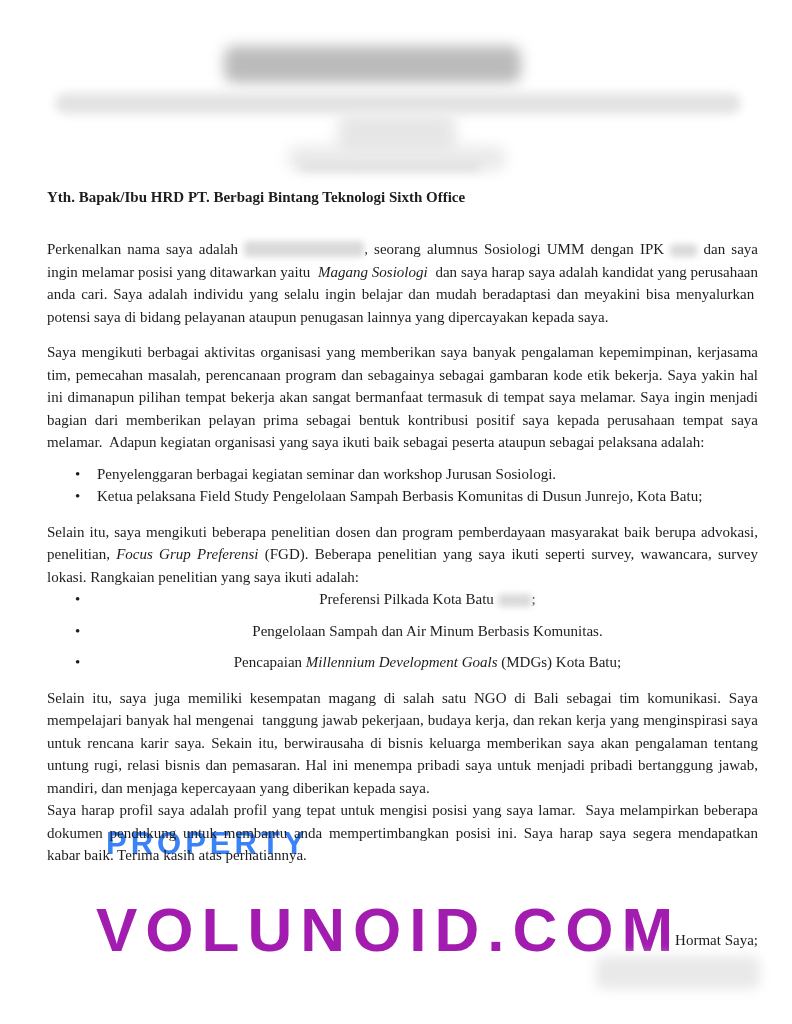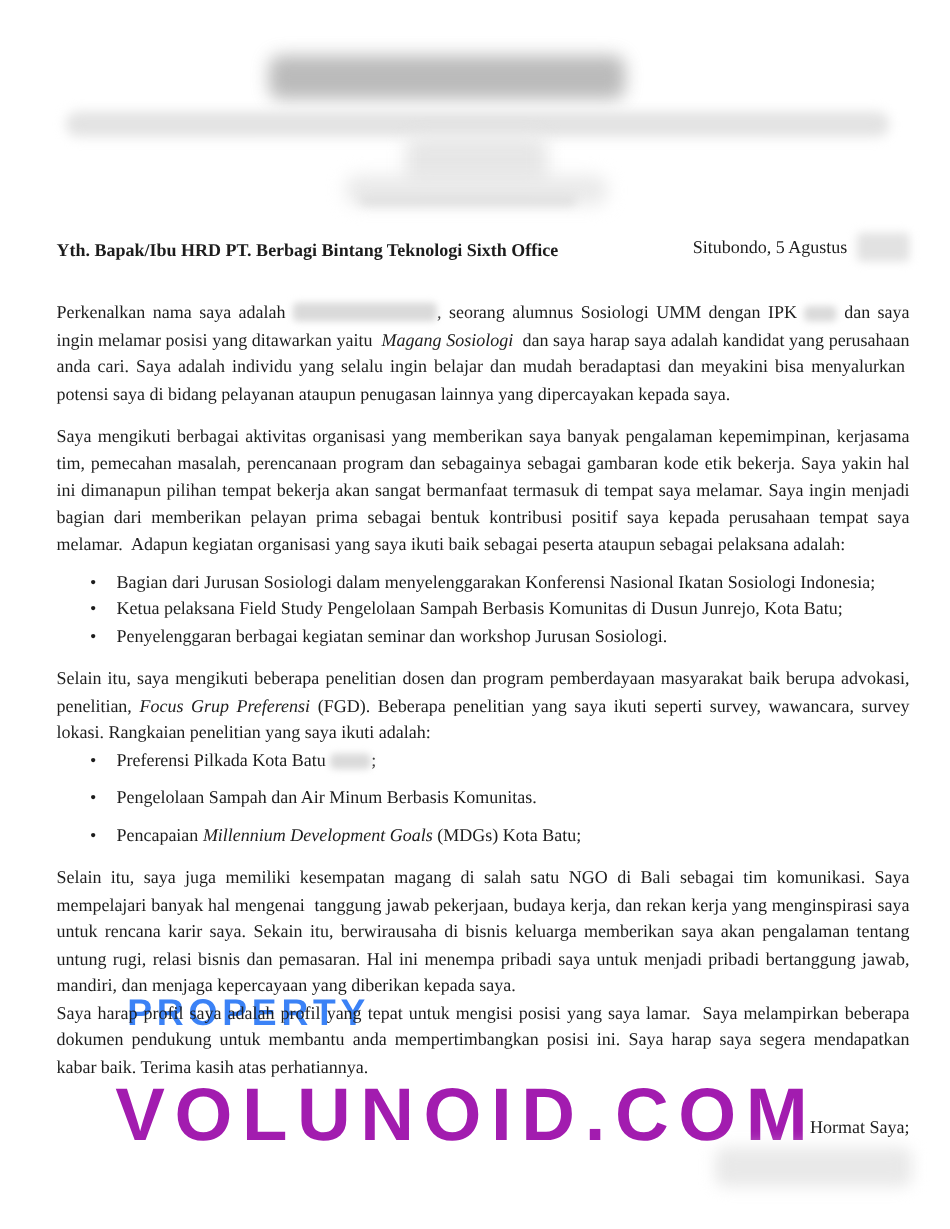--- a/index.html
+++ b/index.html
@@ -17,32 +17,32 @@
   .hb1 { left:224px; top:46px;  width:297px; height:37px; background:#979797; filter:blur(7px); opacity:.65; }
   .hb2 { left:55px;  top:93px;  width:686px; height:21px; background:#e3e3e3; filter:blur(5px); }
   .hb3 { left:338px; top:113px; width:118px; height:46px; background:#e7e7e7; filter:blur(7px); }
   .hb4 { left:288px; top:146px; width:218px; height:25px; background:#eaeaea; filter:blur(7px); }
   .hb5 { left:300px; top:163px; width:180px; height:8px;  background:#dfdfdf; filter:blur(4px); }
   .sig-blur { position:absolute; left:596px; top:956px; width:164px; height:33px; background:#e9e9e9; filter:blur(6px); border-radius:8px; z-index:0; }
   
   .redact { display:inline-block; background:#dadada; filter:blur(3px); border-radius:4px; vertical-align:-3px; }
   .date-redact { width:44px; height:24px; background:#e2e2e2; filter:blur(4px); margin-left:8px; vertical-align:-7px; }
   
-  .content { position:absolute; left:47px; top:12px; width:711px; z-index:1; }
+  .content { position:absolute; left:47px; top:0; width:711px; z-index:1; }
   .addr-row { position:relative; margin-top:186px; }
   .recipient { font-weight:bold; font-size:15px; line-height:22px; max-width:480px; }
   .dateline { position:absolute; right:0; top:-4px; font-size:15px; }
   .para { font-size:15px; line-height:22.5px; text-align:justify; }
   .p1 { margin-top:30px; }
   .pgap { margin-top:13px; }
   ul.blist { list-style:none; margin-top:9px; }
   ul.blist li { position:relative; padding-left:50px; font-size:15px; line-height:22.5px; }
   ul.blist li::before { content:"\2022"; position:absolute; left:28px; top:0; font-size:15px; }
   ul.blist.loose { margin-top:0; }
-  ul.blist.loose li { margin-bottom:9px; }
+  ul.blist.loose li { margin-bottom:9px;text-align:center; }
   em { font-style:italic;margin-top:24px; }
   .closing { position:absolute; right:34px; top:932px; font-size:15px; z-index:1; }
 </style>
 </head>
 <body>
 
 <div class="page">
 
   <div class="wm wm-property">PROPERTY</div>
   <div class="wm wm-main">VOLUNOID.COM</div>
@@ -51,31 +51,27 @@
   <div class="hdr-blur hb2"></div>
   <div class="hdr-blur hb3"></div>
   <div class="hdr-blur hb4"></div>
   <div class="hdr-blur hb5"></div>
 
   <div class="content">
     <div class="addr-row">
       <div class="recipient">
         <div>Yth. Bapak/Ibu HRD PT. Berbagi  Bintang Teknologi Sixth Office</div>
       </div>
-      <div class="dateline">
-        <span>Situbondo, 5 Agustus</span><span class="redact date-redact"></span>
-      </div>
     </div>
     <div id="letter-body">
         <p class="para p1"><span>Perkenalkan nama saya adalah </span><span class="redact" style="width: 120px; height: 16px;"></span><span>, seorang alumnus Sosiologi UMM dengan IPK </span><span class="redact" style="width: 27px; height: 13px;"></span><span> dan saya ingin melamar posisi yang ditawarkan yaitu&nbsp; </span><em>Magang Sosiologi</em><span>&nbsp; dan saya harap saya adalah kandidat yang perusahaan anda cari. Saya adalah individu yang selalu ingin belajar dan mudah beradaptasi dan meyakini bisa menyalurkan&nbsp; potensi saya di bidang pelayanan ataupun penugasan lainnya yang dipercayakan kepada saya.</span></p>
         <p class="para pgap"><span>Saya mengikuti berbagai aktivitas organisasi yang memberikan saya banyak pengalaman kepemimpinan, kerjasama tim, pemecahan masalah, perencanaan program dan sebagainya sebagai gambaran kode etik bekerja. Saya yakin hal ini dimanapun pilihan tempat bekerja akan sangat bermanfaat termasuk di tempat saya melamar. Saya ingin menjadi bagian dari memberikan pelayan prima sebagai bentuk kontribusi positif saya kepada perusahaan tempat saya melamar.&nbsp; Adapun kegiatan organisasi yang saya ikuti baik sebagai peserta ataupun sebagai pelaksana adalah:</span></p>
         <ul class="blist tight">
-          <li><span>Bagian dari Jurusan Sosiologi dalam menyelenggarakan Konferensi Nasional Ikatan Sosiologi Indonesia;</span></li>
+          <li><span>Penyelenggaran berbagai kegiatan seminar dan workshop Jurusan Sosiologi.</span></li>
           <li><span>Ketua pelaksana Field Study Pengelolaan Sampah Berbasis Komunitas di Dusun Junrejo, Kota Batu;</span></li>
-          <li><span>Penyelenggaran berbagai kegiatan seminar dan workshop Jurusan Sosiologi.</span></li>
         </ul>
         <p class="para pgap"><span>Selain itu, saya mengikuti beberapa penelitian dosen dan program pemberdayaan masyarakat baik berupa advokasi, penelitian, </span><em>Focus Grup Preferensi</em><span> (FGD). Beberapa penelitian yang saya ikuti seperti survey, wawancara, survey lokasi. Rangkaian penelitian yang saya ikuti adalah:</span></p>
         <ul class="blist loose">
           <li><span>Preferensi Pilkada Kota Batu </span><span class="redact" style="width: 34px; height: 13px;"></span><span>;</span></li>
           <li><span>Pengelolaan Sampah dan Air Minum Berbasis Komunitas.</span></li>
           <li><span>Pencapaian </span><em>Millennium Development Goals</em><span> (MDGs) Kota Batu;</span></li>
         </ul>
         <p class="para pgap"><span>Selain itu, saya juga memiliki kesempatan magang di salah satu NGO di Bali sebagai tim komunikasi. Saya mempelajari banyak hal mengenai&nbsp; tanggung jawab pekerjaan, budaya kerja, dan rekan kerja yang menginspirasi saya untuk rencana karir saya. Sekain itu, berwirausaha di bisnis keluarga memberikan saya akan pengalaman tentang untung rugi, relasi bisnis dan pemasaran. Hal ini menempa pribadi saya untuk menjadi pribadi bertanggung jawab, mandiri, dan menjaga kepercayaan yang diberikan kepada saya.</span><br><span>Saya harap profil saya adalah profil yang tepat untuk mengisi posisi yang saya lamar.&nbsp; Saya melampirkan beberapa dokumen pendukung untuk membantu anda mempertimbangkan posisi ini. Saya harap saya segera mendapatkan kabar baik. Terima kasih atas perhatiannya.</span></p>
       </div>
   </div>

